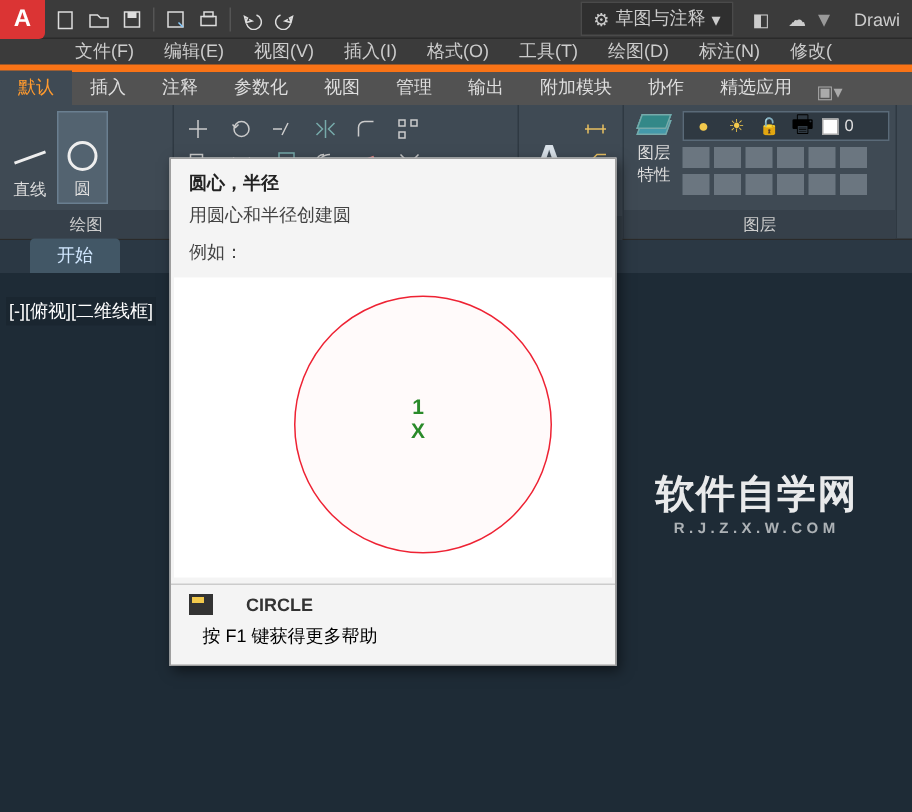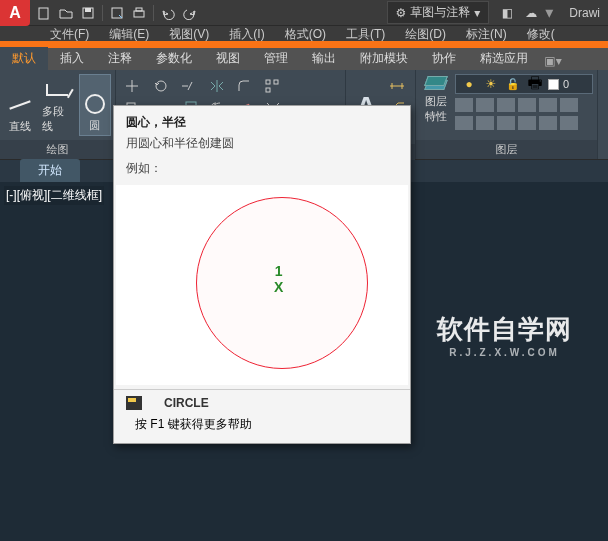--- a/index.html
+++ b/index.html
@@ -10,21 +10,21 @@
 .logo { width: 30px; height: 26px; background: #db3434; color: #fff; font-weight: bold; font-size: 16px; display: flex; align-items: center; justify-content: center; border-radius: 0 0 4px 0; }
 .qat { display: flex; align-items: center; gap: 2px; padding: 0 4px; }
 .qat-btn { width: 20px; height: 20px; display: flex; align-items: center; justify-content: center; color: #ccc; font-size: 12px; cursor: pointer; }
 .qat-sep { width: 1px; height: 16px; background: #555; margin: 0 2px; }
 .workspace-dd { margin-left: auto; display: flex; align-items: center; gap: 4px; padding: 2px 8px; color: #ccc; font-size: 12px; background: #2f2f2f; border: 1px solid #4a4a4a; }
 .gear { font-size: 12px; }
 .title-right { display: flex; align-items: center; gap: 4px; padding: 0 8px; color: #999; }
 .doc-name { color: #ccc; font-size: 12px; padding: 0 8px; }
 
 
-.menu-bar { height: 22px; background: #3b3b3b; display: flex; padding: 0 40px 0 40px; border-bottom: 7px solid #f97316; }
+.menu-bar { height: 22px; background: #3b3b3b; display: flex; align-items: center; padding: 0 40px 0 40px; border-bottom: 5px solid #f97316; }
 .menu-item { color: #ccc; font-size: 12px; padding: 0 10px; cursor: pointer; }
 
 
 .ribbon-tabs { height: 22px; background: #525252; display: flex; align-items: flex-end; }
 .rtab { padding: 3px 12px; color: #ddd; font-size: 12px; cursor: pointer; }
 .rtab.active { background: #3f4a54; color: #ff9a2e; }
 .rtab-search { margin-left: 4px; width: 18px; height: 18px; color: #aaa; font-size: 12px; display: flex; align-items: center; justify-content: center; }
 
 
 .ribbon { background: #3f4a54; height: 90px; display: flex; border-bottom: 1px solid #2a2a2a; }
@@ -56,21 +56,21 @@
 .layer-stack span:nth-child(3){ top: 8; left: 2px; background: #388; }
 .grey-row { display: flex; gap: 3px; }
 .gbtn { width: 18px; height: 14px; background: #6b7680; }
 
 
 .doc-tabs { height: 22px; background: #2b3844; display: flex; align-items: flex-end; padding-left: 20px; }
 .doc-tab { padding: 3px 18px; font-size: 12px; color: #d2e8ff; background: #425766; border-radius: 3px 3px 0 0; cursor: pointer; }
 
 
 .viewport { position: relative; background: #1e2b36; height: 360px; }
-.view-label { position: absolute; top: 4px; left: 4px; color: #fff; font-size: 12px; background: rgba(0,0,0,0.1); padding: 1px 2px; }
+.view-label { position: absolute; top: 16px; left: 4px; color: #fff; font-size: 12px; background: rgba(0,0,0,0.1); padding: 1px 2px; }
 .watermark { position: absolute; right: 36px; top: 130px; color: #fff; font-size: 26px; font-weight: bold; opacity: 0.9; font-family: "SimHei", Arial; letter-spacing: 1px; text-align: right; }
 .watermark .sub { font-size: 10px; letter-spacing: 3px; opacity: 0.7; display: block; text-align: center; }
 
 
 .tooltip { position: absolute; top: 105px; left: 113px; width: 298px; background: #f4f4f4; border: 1px solid #9f9f9f; box-shadow: 2px 3px 8px rgba(0,0,0,0.5); font-size: 12px; color: #333; }
 .tt-title { padding: 8px 12px 4px; font-weight: bold; color: #222; }
 .tt-desc { padding: 0 12px 8px; color: #444; }
 .tt-ex { padding: 0 12px 4px; color: #444; }
 .tt-img { height: 200px; position: relative; background: #fff; margin: 4px 2px; }
 .tt-circle { position: absolute; left: 80px; top: 12px; width: 172px; height: 172px; border: 1px solid #e23; border-radius: 50%; background: #fffafa; }
@@ -172,26 +172,20 @@
 
 <div class="ribbon">
   <div class="panel" style="width:116px">
     <div class="panel-body">
       <div class="rbtn">
         <div class="ic">
             <div class="ic-line"></div>
           </div>
         <span>直线</span>
       </div>
-      <div class="rbtn">
-        <div class="ic">
-            <div class="ic-pline"></div>
-          </div>
-        <span>多段线</span>
-      </div>
       <div class="rbtn" style="background:#536370;border:1px solid #6a7f90">
         <div class="ic">
             <div class="ic-circle"></div>
           </div>
         <span>圆</span>
       </div>
     </div>
     <div class="panel-title">绘图</div>
   </div>
 

